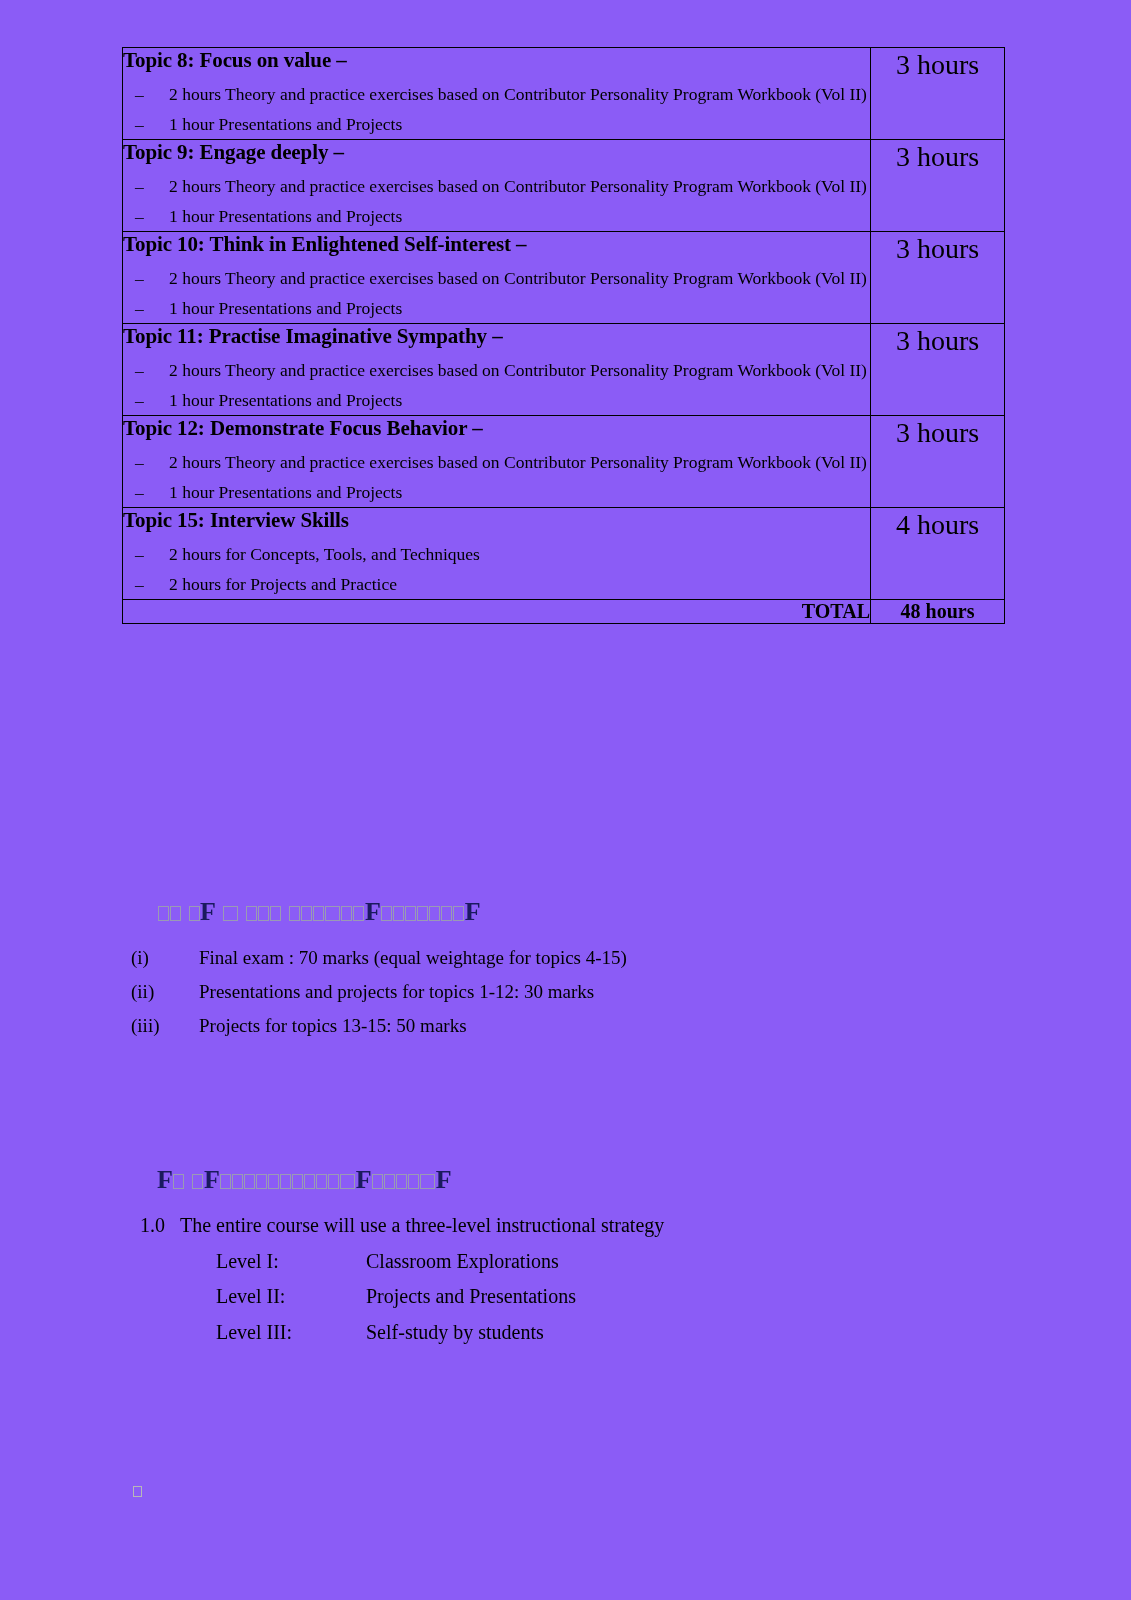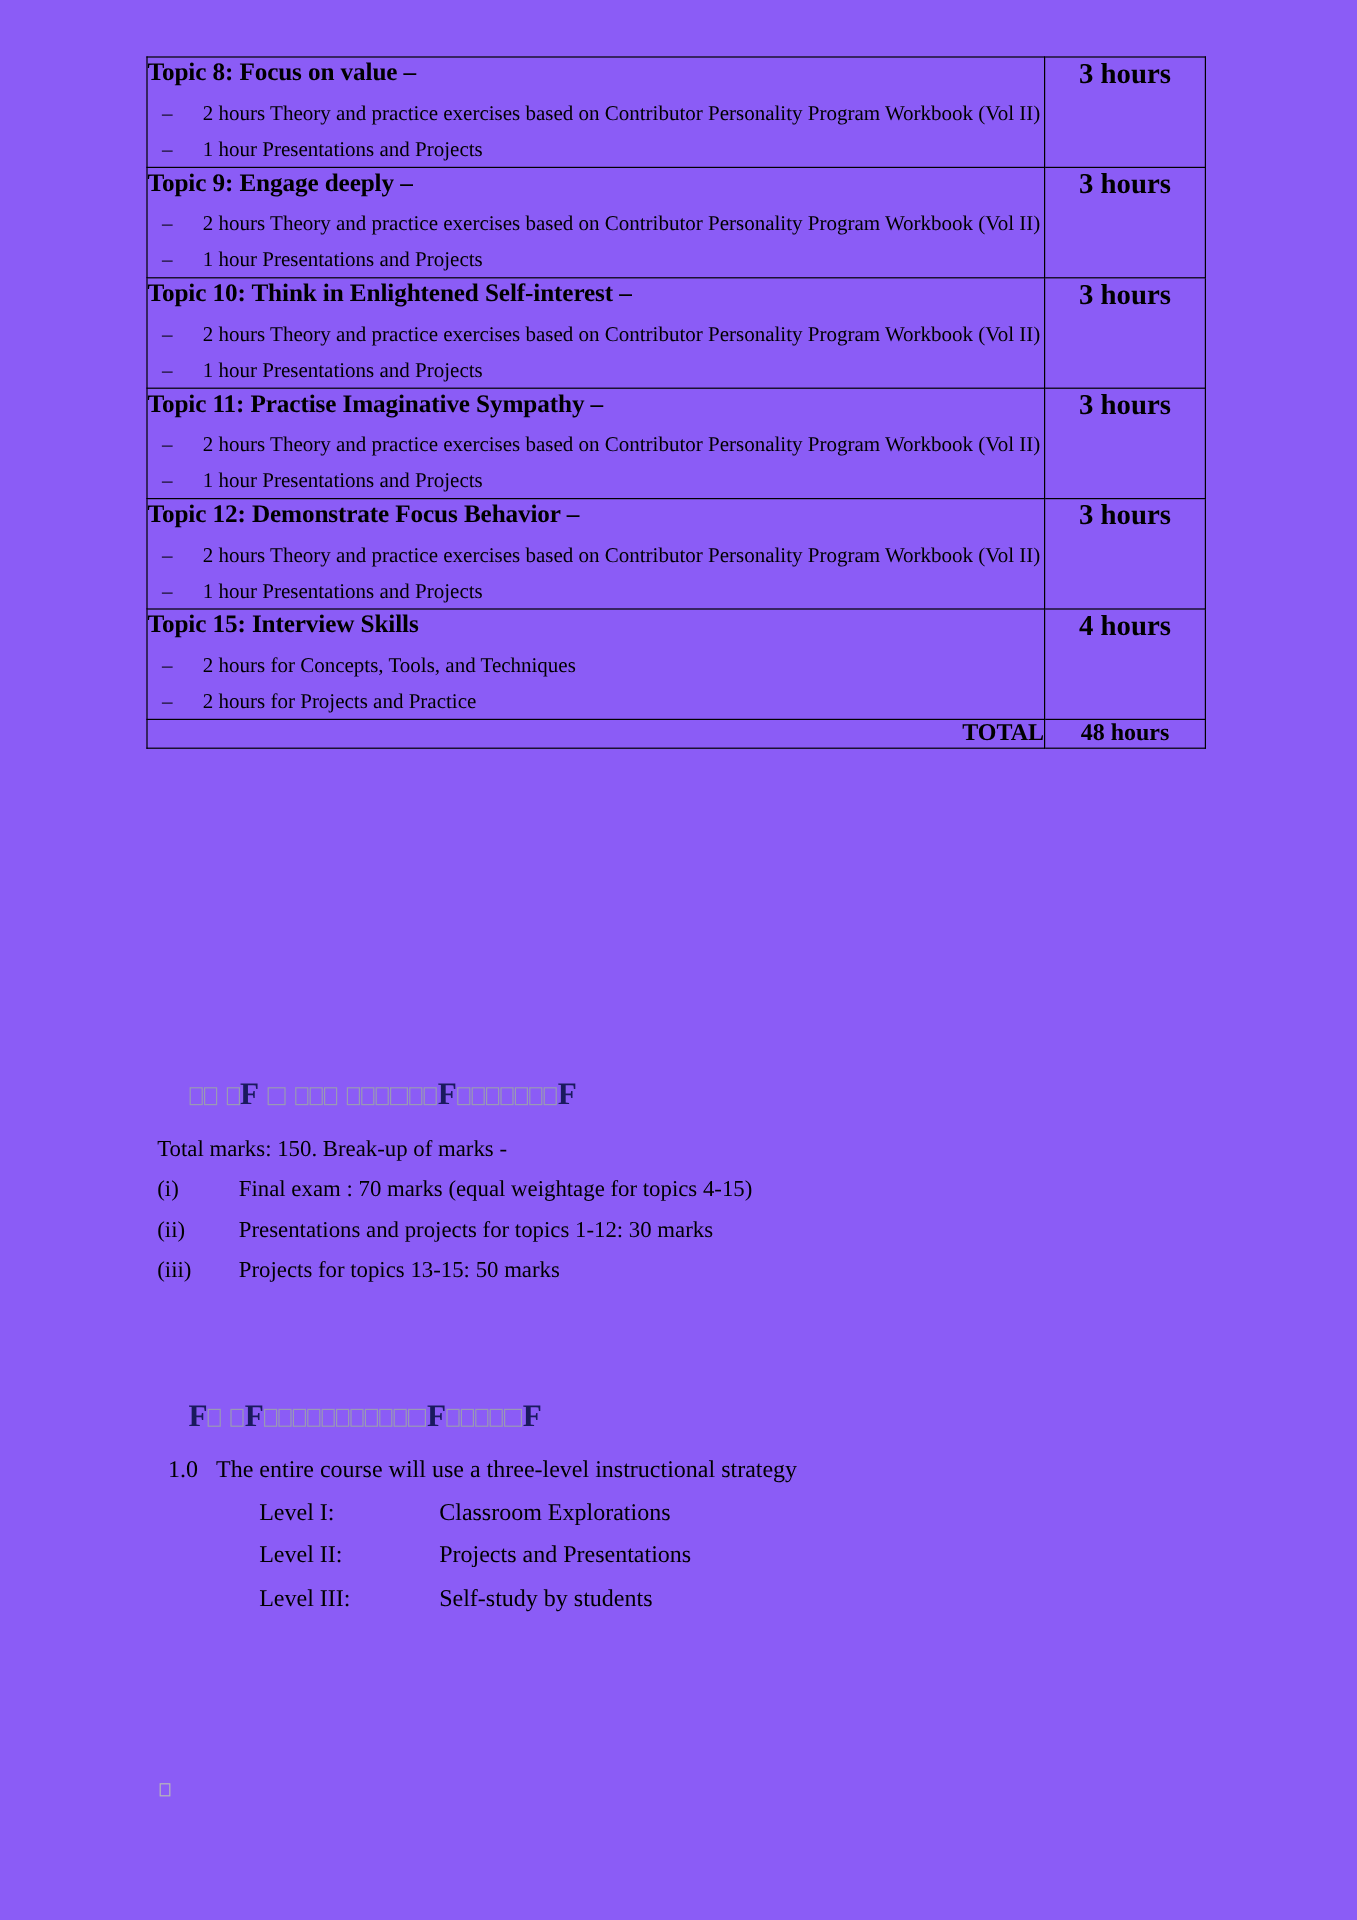--- a/index.html
+++ b/index.html
@@ -65,22 +65,22 @@
   }
   .bullet-item .dash {
     position: absolute;
     left: 12px;
     top: 0;
     font-size: 17.5px;
     line-height: 1.72;
   }
   .hours-cell {
     text-align: center;
-    font-weight: bold;
-    font-size: 24px;
+    font-weight: normal;
+    font-size: 28px;
     padding: 8px 0 0 0;
     vertical-align: top;
     line-height: 1.2;
   }
   .total-label-cell {
     text-align: right;
     font-weight: bold;
     font-size: 20px;
     padding: 7px 12px 8px 0;
     vertical-align: middle;
@@ -286,21 +286,20 @@
       </tr>
 
     </tbody>
   </table>
 
   <div class="tofu-heading" id="assessment-heading" aria-label="assessment heading">
     <span class="box"></span><span class="box"></span><span class="sp"></span><span class="box"></span><span class="lit">F</span><span class="sp"></span><span class="boxw"></span><span class="sp"></span><span class="box"></span><span class="box"></span><span class="box"></span><span class="sp"></span><span class="box"></span><span class="box"></span><span class="box"></span><span class="boxw"></span><span class="box"></span><span class="box"></span><span class="lit">F</span><span class="box"></span><span class="box"></span><span class="box"></span><span class="box"></span><span class="box"></span><span class="box"></span><span class="box"></span><span class="lit">F</span>
   </div>
 
   <div class="marks-block">
-    <div class="marks-intro">Total marks: 150. Break-up of marks -</div>
     <div class="marks-row">
       <span class="roman">(i)</span><span>Final exam : 70 marks (equal weightage for topics 4-15)</span>
     </div>
     <div class="marks-row">
       <span class="roman">(ii)</span><span>Presentations and projects for topics 1-12: 30 marks</span>
     </div>
     <div class="marks-row">
       <span class="roman">(iii)</span><span>Projects for topics 13-15: 50 marks</span>
     </div>
   </div>

